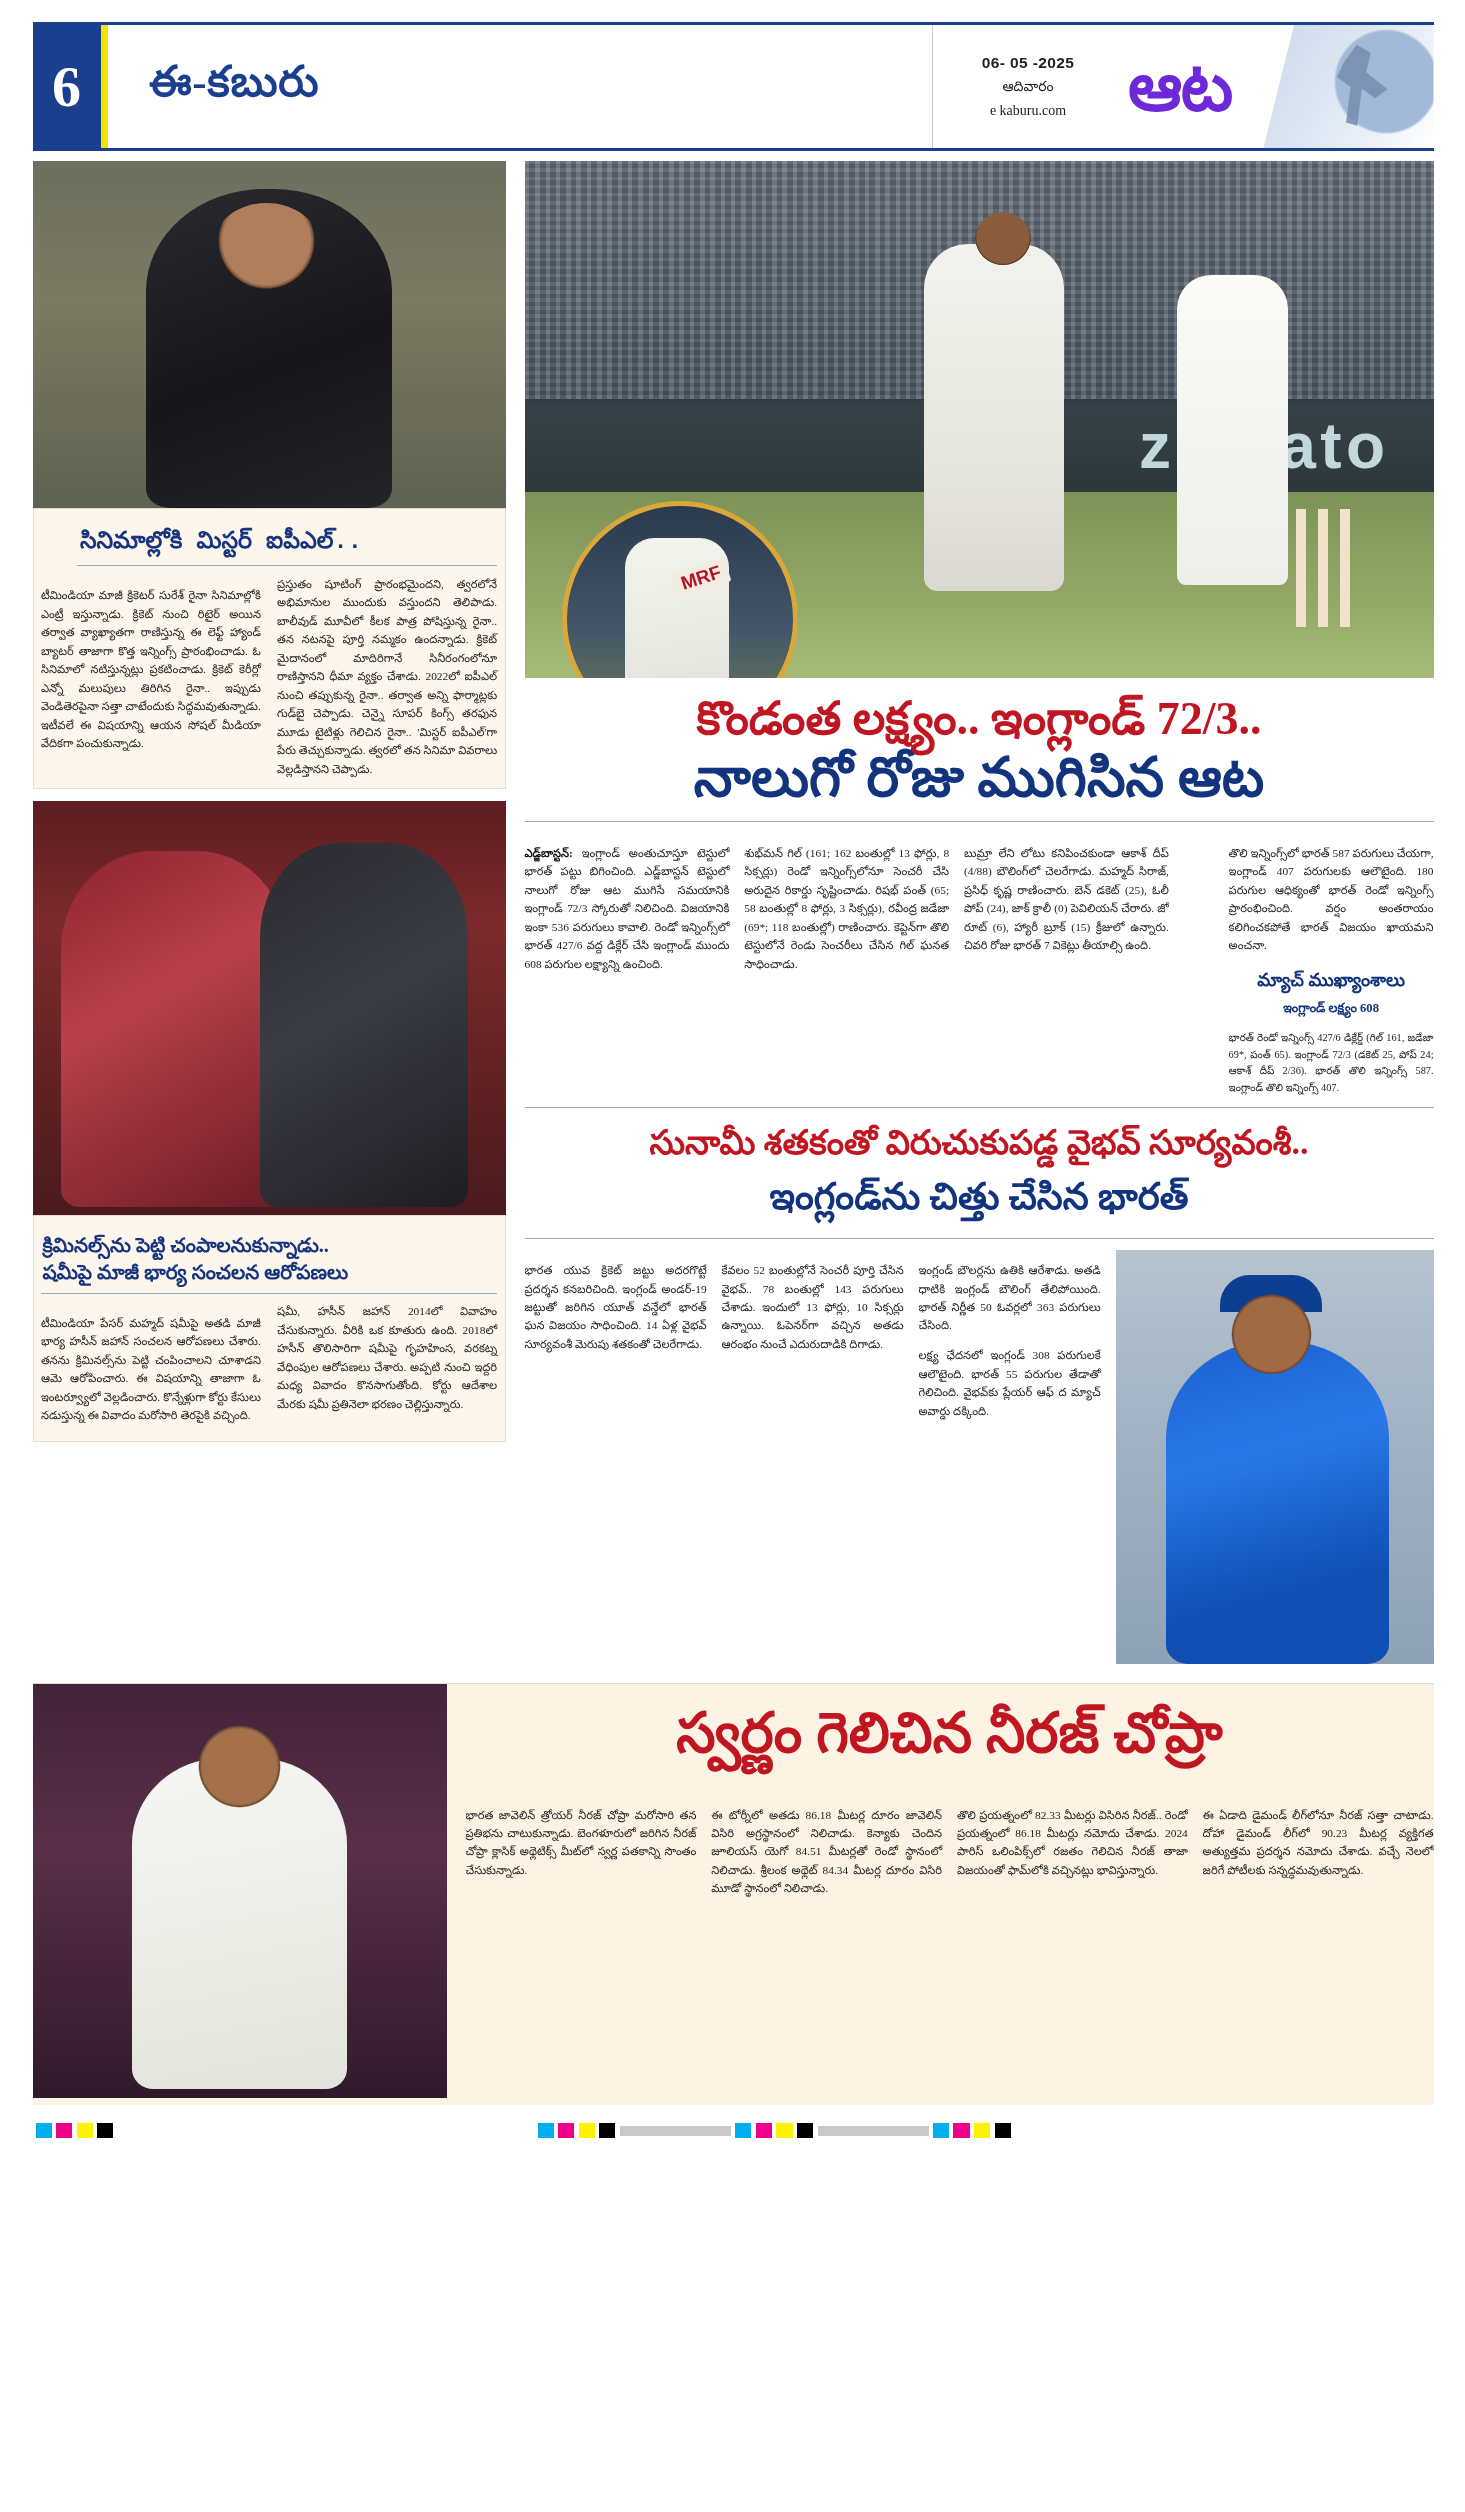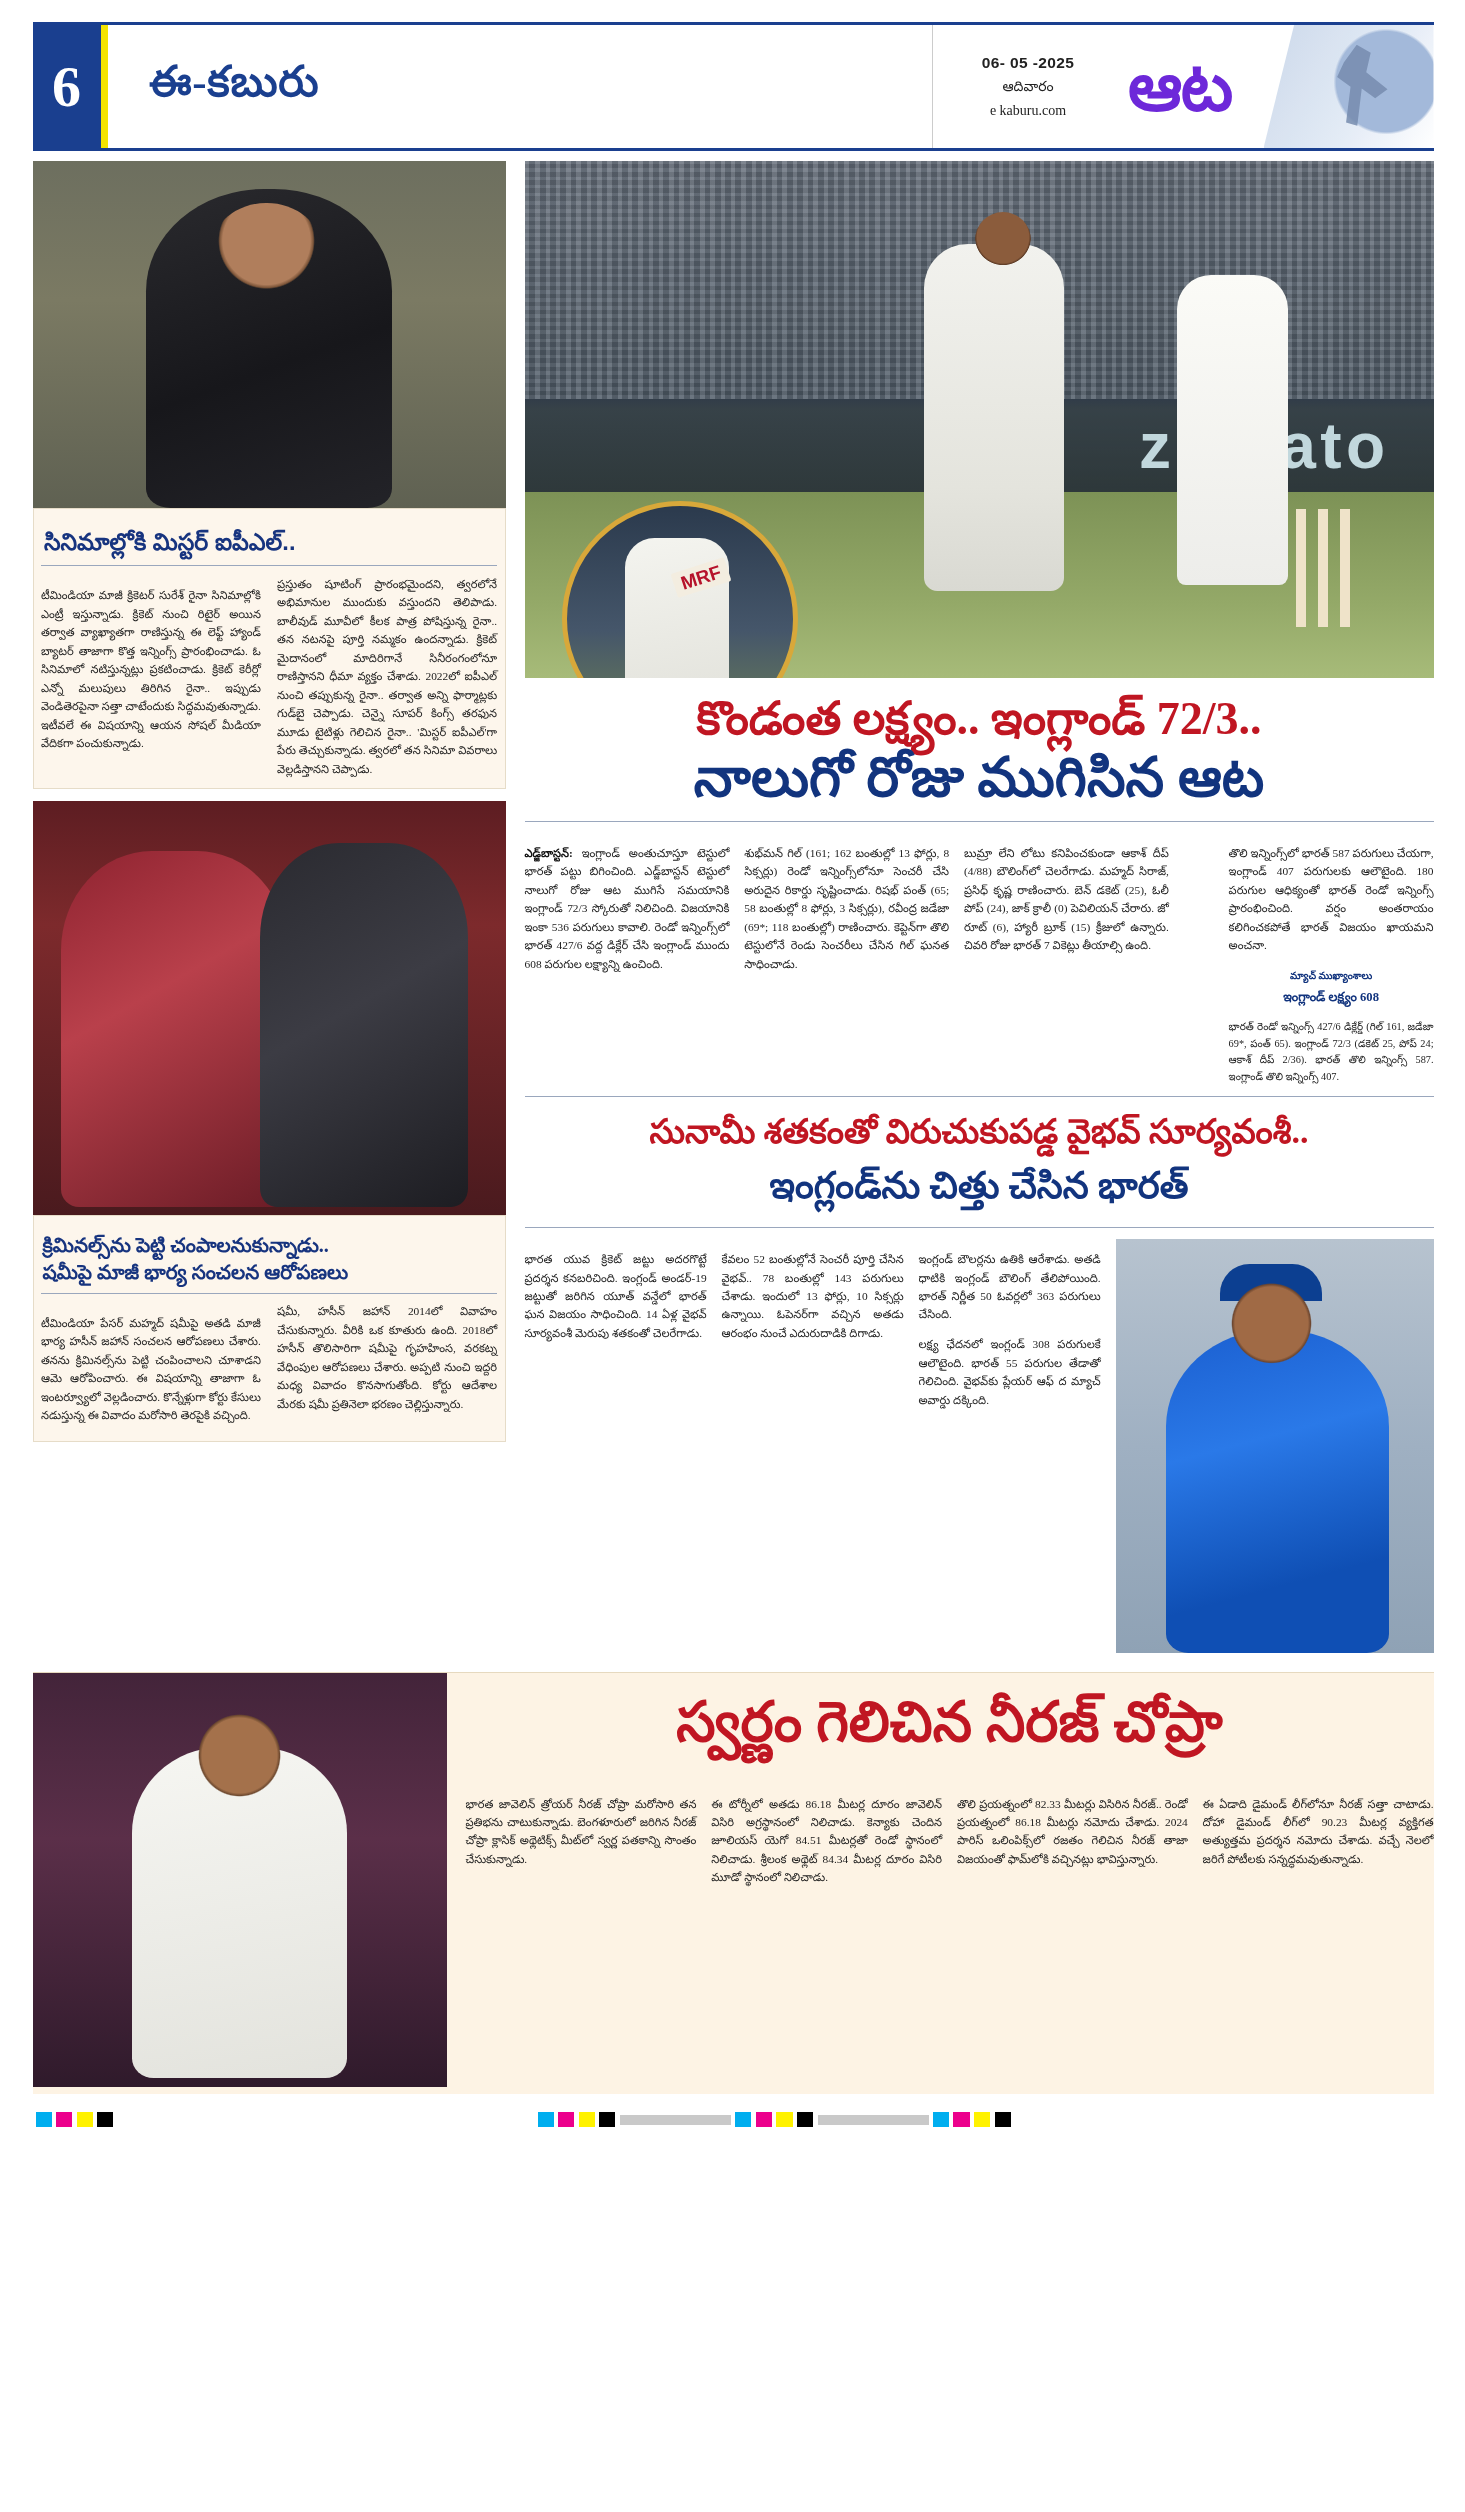--- a/index.html
+++ b/index.html
@@ -136,24 +136,25 @@
   }
   .ph1:after {
     content:"";
     position:absolute; left: 38%; top: 12%;
     width: 23%; height: 26%;
     background: radial-gradient(circle at 50% 42%, #b07e5c 0 58%, #7c5539 62%, rgba(0,0,0,0) 64%);
     border-radius: 50%;
   }
 
   .headline-te {
-    font-family: Liberation Sans, sans-serif;
+    font-family: Liberation Mono, monospace;
     color: #0f2f7a;
     font-weight: bold;
     line-height: 1.3;
+    margin-left: 36px;
   }
   .h1-sub {
     font-size: 23.6px;
     padding: 11.8px 3px 7.4px 3px;
     border-bottom: 0.7px solid #9aa7bd;
     color: #17347f;
   }
 
   .body-te {
     font-family: "Liberation Serif", serif;
@@ -317,21 +318,21 @@
     text-align: center;
     font-size: 37px;
     padding-bottom: 11.8px;
     border-bottom: 0.7px solid #9aa7bd;
   }
 
   .mini-head {
     font-family: "Liberation Serif", serif;
     color: #12347e;
     font-weight: bold;
-    font-size: 10px;
+    font-size: 18px;
     text-align: center;
     padding: 4.4px 0 1.5px 0;
   }
 
   
   .ph-player {
     width: 318px; height: 414px;
     position: relative;
     overflow: hidden;
     background: linear-gradient(180deg,#b7c3cf 0%,#9fb0c2 50%,#8fa2b5 100%);

